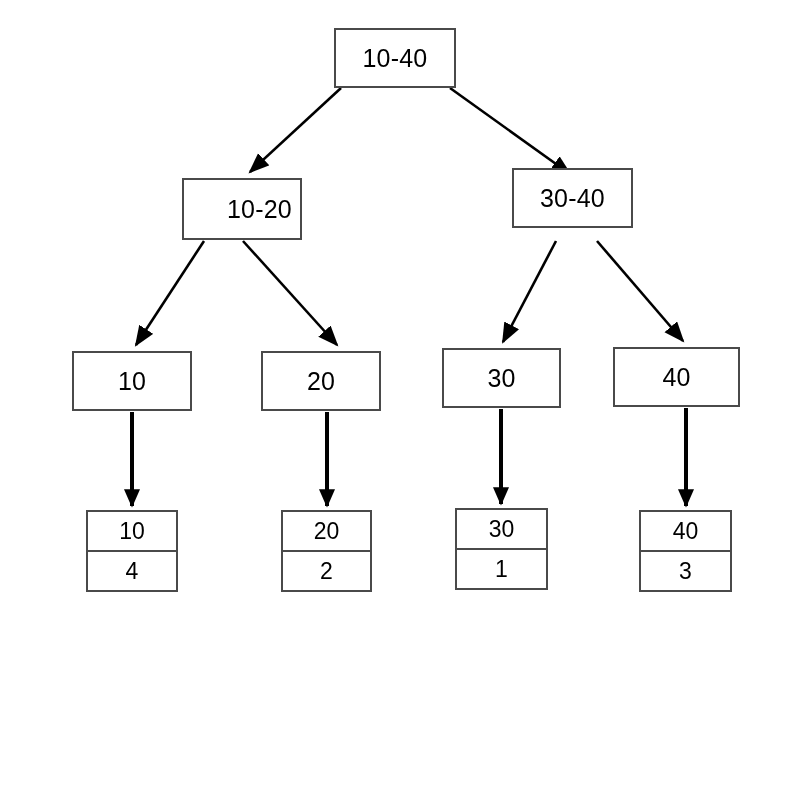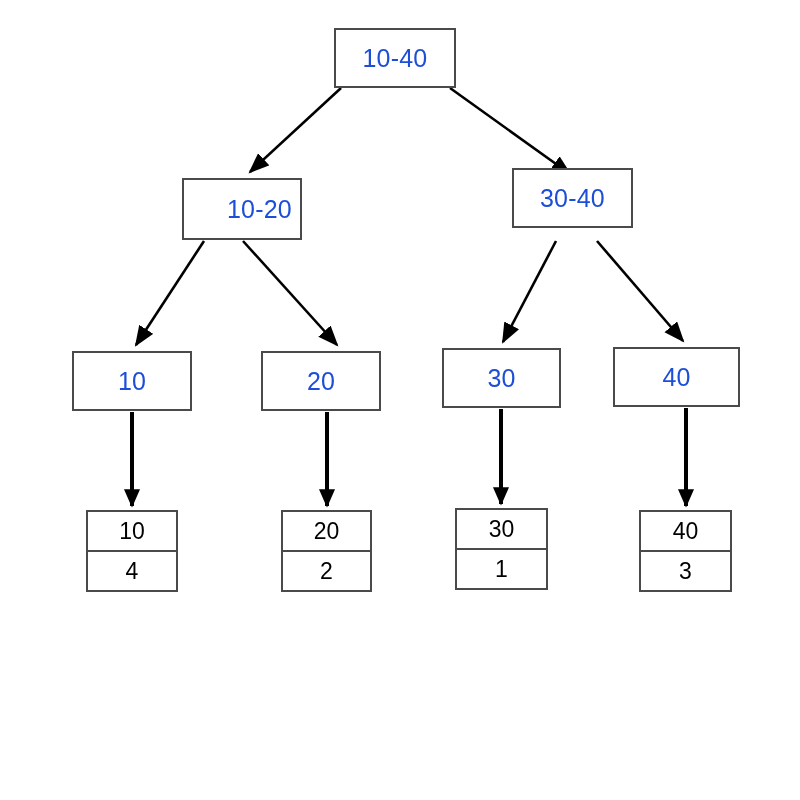--- a/index.html
+++ b/index.html
@@ -32,21 +32,21 @@
     box-sizing: border-box;
     background: #ffffff;
     border: 2px solid #4a4a4a;
     display: flex;
     align-items: center;
     justify-content: center;
     z-index: 2;
   }
   .node-label {
     font-size: 25px;
-    color: #1d4ed8;
+    color: #000000;
     line-height: 1;
     letter-spacing: 0.2px;
     white-space: nowrap;
   }
   .leaf {
     position: absolute;
     box-sizing: border-box;
     background: #ffffff;
     border: 2px solid #4a4a4a;
     display: flex;

